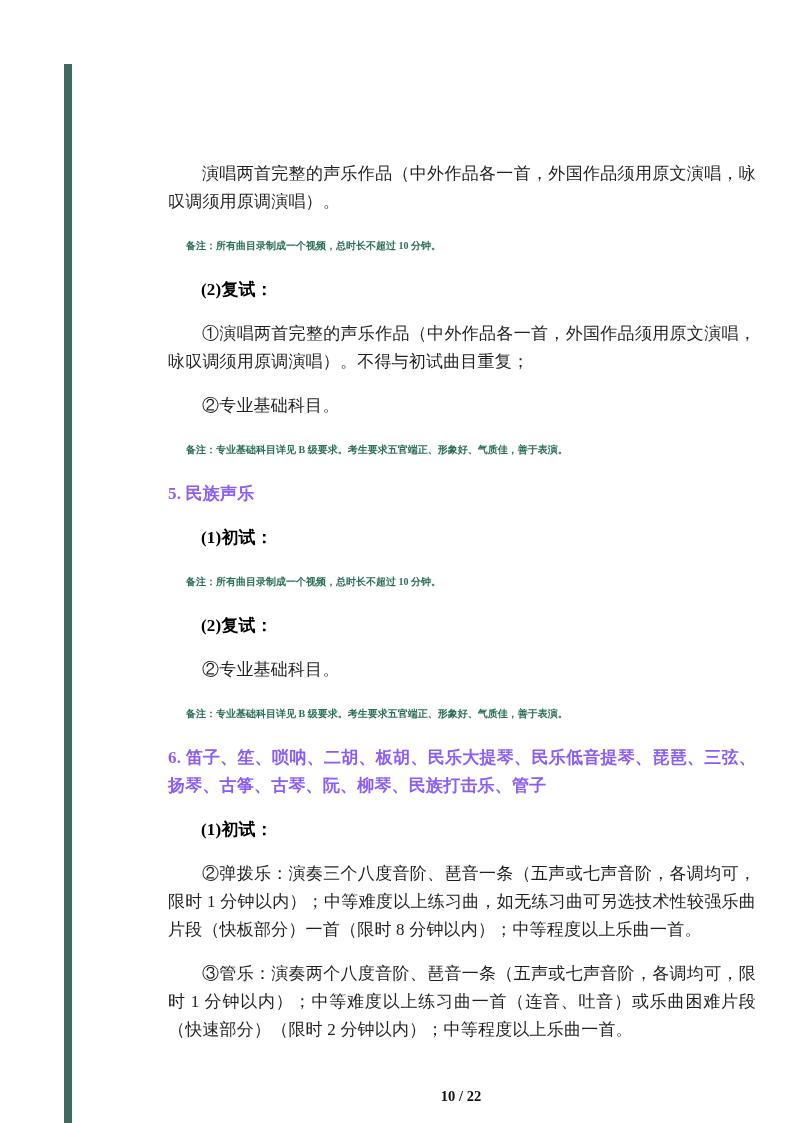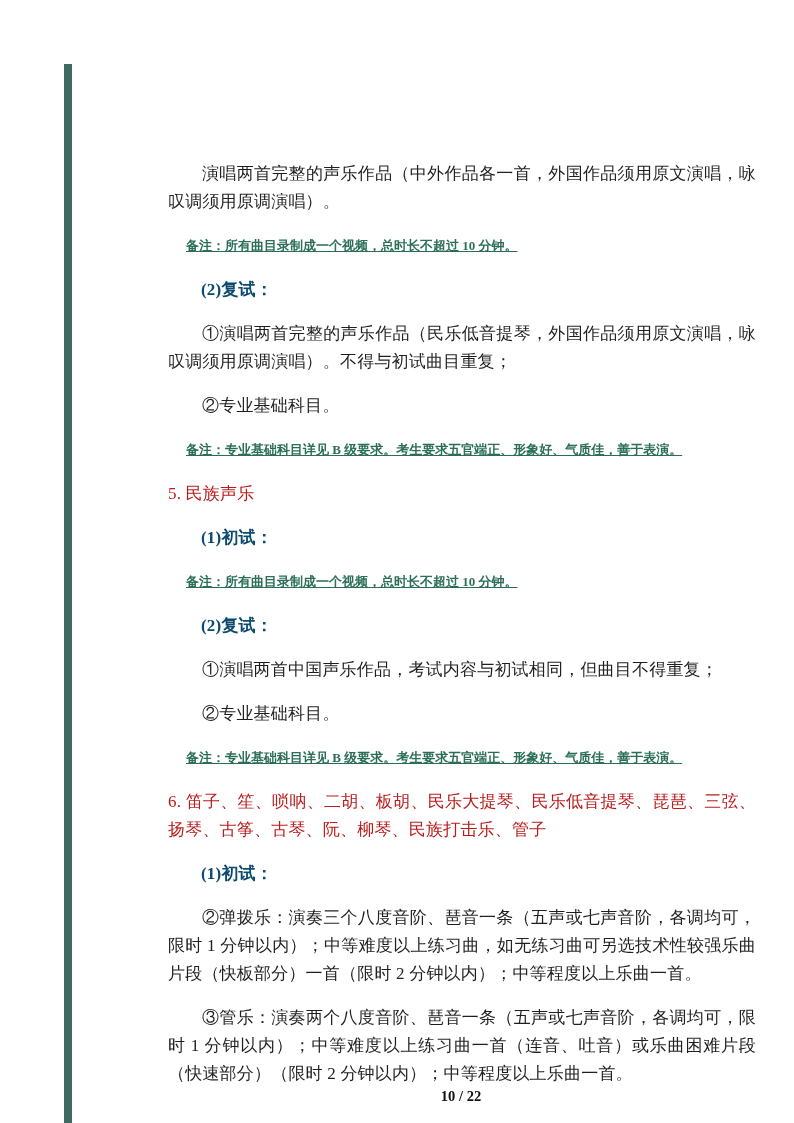--- a/index.html
+++ b/index.html
@@ -26,36 +26,35 @@
     font-size: 17px;
     line-height: 28px;
     letter-spacing: 0.2px;
   }
   .body-para {
     text-indent: 2em;
     text-align: justify;
   }
   .subheading {
     font-weight: bold;
-    color: #0c4a6e;
+    color: #000000;
     padding-left: 33px;
   }
   .heading {
-    font-weight: normal;
-    color: #b91c1c;
+    font-weight: bold;
+    color: #8b5cf6;
     text-align: justify;
   }
   .remark {
     color: var(--green, #2b6e58);
     font-weight: bold;
-    font-size: 13px;
+    font-size: 10px;
     padding-left: 34px;
     margin: 2px 0;
     letter-spacing: 0;
-    text-decoration: underline;
   }
   .footer {
     position: absolute;
     left: 0; top: 1024px;
     width: 794px;
     text-align: center;
     font-weight: bold;
     font-size: 14.5px;
     color: #111;
     font-family: "Liberation Serif", "DejaVu Serif", serif;
@@ -66,30 +65,29 @@
 
 <div class="page">
   <div class="edge edge-left"></div>
   <div class="edge edge-right"></div>
   <div class="edge edge-bottom"></div>
 
   <div class="content">
     <p class="body-para">演唱两首完整的声乐作品（中外作品各一首，外国作品须用原文演唱，咏叹调须用原调演唱）。</p>
     <p class="remark">备注：所有曲目录制成一个视频，总时长不超过 10 分钟。</p>
     <p class="subheading">(2)复试：</p>
-    <p class="body-para">①演唱两首完整的声乐作品（民乐低音提琴，外国作品须用原文演唱，咏叹调须用原调演唱）。不得与初试曲目重复；</p>
+    <p class="body-para">①演唱两首完整的声乐作品（中外作品各一首，外国作品须用原文演唱，咏叹调须用原调演唱）。不得与初试曲目重复；</p>
     <p class="body-para">②专业基础科目。</p>
     <p class="remark">备注：专业基础科目详见 B 级要求。考生要求五官端正、形象好、气质佳，善于表演。</p>
     <p class="heading">5. 民族声乐</p>
     <p class="subheading">(1)初试：</p>
     <p class="remark">备注：所有曲目录制成一个视频，总时长不超过 10 分钟。</p>
     <p class="subheading">(2)复试：</p>
-    <p class="body-para">①演唱两首中国声乐作品，考试内容与初试相同，但曲目不得重复；</p>
     <p class="body-para">②专业基础科目。</p>
     <p class="remark">备注：专业基础科目详见 B 级要求。考生要求五官端正、形象好、气质佳，善于表演。</p>
     <p class="heading">6. 笛子、笙、唢呐、二胡、板胡、民乐大提琴、民乐低音提琴、琵琶、三弦、扬琴、古筝、古琴、阮、柳琴、民族打击乐、管子</p>
     <p class="subheading">(1)初试：</p>
-    <p class="body-para">②弹拨乐：演奏三个八度音阶、琶音一条（五声或七声音阶，各调均可，限时 1 分钟以内）；中等难度以上练习曲，如无练习曲可另选技术性较强乐曲片段（快板部分）一首（限时 2 分钟以内）；中等程度以上乐曲一首。</p>
+    <p class="body-para">②弹拨乐：演奏三个八度音阶、琶音一条（五声或七声音阶，各调均可，限时 1 分钟以内）；中等难度以上练习曲，如无练习曲可另选技术性较强乐曲片段（快板部分）一首（限时 8 分钟以内）；中等程度以上乐曲一首。</p>
     <p class="body-para">③管乐：演奏两个八度音阶、琶音一条（五声或七声音阶，各调均可，限时 1 分钟以内）；中等难度以上练习曲一首（连音、吐音）或乐曲困难片段（快速部分）（限时 2 分钟以内）；中等程度以上乐曲一首。</p>
   </div>
 
   <div class="footer">10 / 22</div>
 </div>
 
 </body></html>

